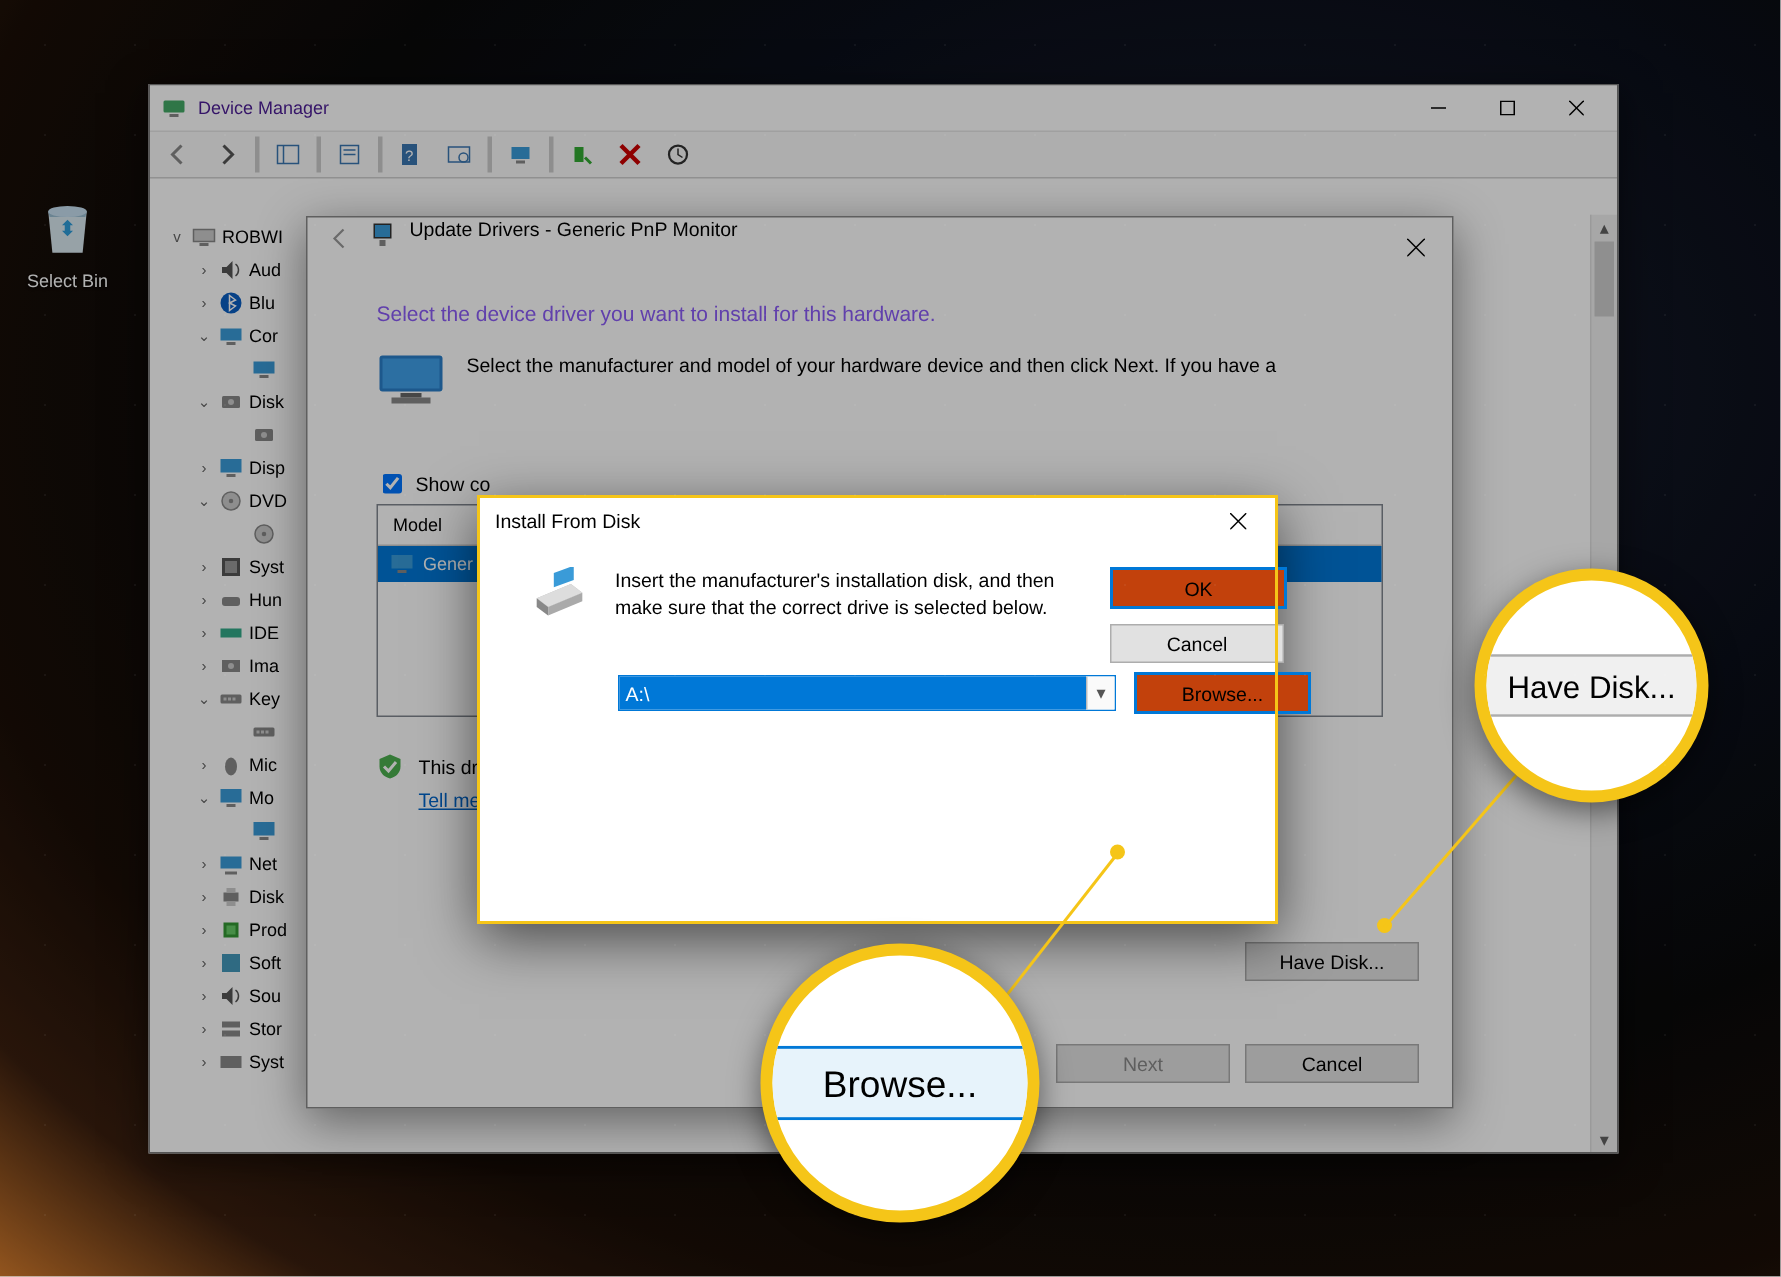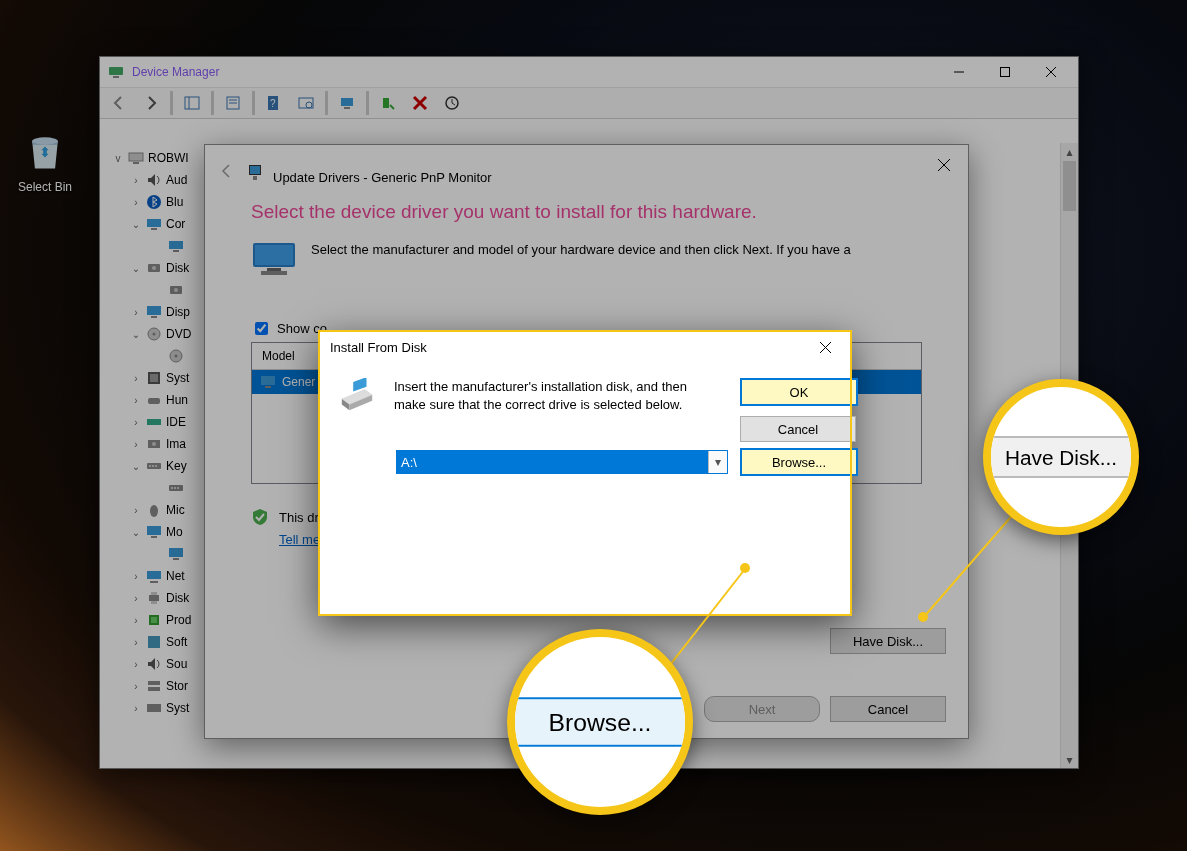--- a/index.html
+++ b/index.html
@@ -6,21 +6,21 @@
   .desktop { position:relative; width:1187px; height:851px; background: radial-gradient(ellipse at 70% 30%, #1a1f30 0%, #0b0f1a 35%, #0a0a0a 55%, #1a0e07 75%, #3a1f0f 88%, #d27a2c 100%); }
   .desktop::after{content:"";position:absolute;inset:0;background-image:radial-gradient(#ffffff55 0.5px, transparent 0.5px);background-size:60px 60px;opacity:.15;pointer-events:none;}
   
   .recycle { position:absolute; left:10px; top:130px; width:70px; text-align:center; color:#fff; text-shadow:0 1px 2px #000; }
   .recycle .bin { width:44px; height:44px; margin:0 auto 6px; position:relative; }
   .recycle .bin svg { width:44px; height:44px; }
   
   .win { position:absolute; left:99px; top:56px; width:978px; height:711px; background:#fff; border:1px solid #7a7a7a; box-shadow:0 6px 24px rgba(0,0,0,.5); }
   .titlebar { height:30px; display:flex; align-items:center; padding:0 4px 0 8px; background:#fff; border-bottom:1px solid #e5e5e5; }
   .titlebar .ticon { width:16px; height:16px; margin-right:8px; }
-  .titlebar .title { flex:1; font-size:12px; color:#8b5cf6; }
+  .titlebar .title { flex:1; font-size:12px; color:#4c1d95; }
   .winbtns { display:flex; }
   .winbtn { width:46px; height:30px; display:flex; align-items:center; justify-content:center; color:#000; }
   .menubar { height:24px; display:flex; align-items:center; gap:18px; padding:0 12px; border-bottom:1px solid #e5e5e5; font-size:13px; }
   .menubar span{padding:2px 4px;}
   .toolbar { height:30px; display:flex; align-items:center; padding:0 4px; gap:2px; border-bottom:1px solid #d0d0d0; background:#fafafa;}
   .tb { width:28px; height:24px; display:flex; align-items:center; justify-content:center; border:1px solid transparent; }
   .tb svg{width:16px;height:16px;}
   .tb.sep{width:1px;height:22px;background:#ccc;margin:0 2px;padding:0;}
   .tree { position:absolute; left:0; top:86px; bottom:0; right:0; overflow:hidden; padding:4px 0 0 12px; background:#fff;}
   .tree-scroll{position:absolute;right:0;top:0;bottom:0;width:17px;background:#f0f0f0;border-left:1px solid #ddd;}
@@ -32,50 +32,50 @@
   .ind0{padding-left:0px;} .ind1{padding-left:18px;} .ind2{padding-left:40px;}
   .nicon{width:16px;height:16px;display:inline-flex;align-items:center;justify-content:center;}
   .nicon svg{width:16px;height:16px;}
   .nlabel{white-space:nowrap;}
 
   
   .dim { position:absolute; inset:0; background:rgba(0,0,0,0.30); pointer-events:none; }
 
   
   .wizard { position:absolute; left:204px; top:144px; width:763px; height:593px; background:#fff; border:1px solid #888; box-shadow:0 8px 30px rgba(0,0,0,.45);}
-  .wizard .whdr{height:40px;display:flex;align-items:flex-end;padding:0 8px;}
+  .wizard .whdr{height:40px;display:flex;align-items:flex-start;padding:0 8px;}
   .wizard .wclose{position:absolute;right:6px;top:6px;width:36px;height:28px;display:flex;align-items:center;justify-content:center;}
   .wizard .wback{width:28px;height:28px;display:flex;align-items:center;justify-content:center;color:#888;}
   .wizard .wicon{width:16px;height:24px;margin:0 10px 0 6px;}
   .wizard .wtitle{font-size:13px;}
   .wizard .wmain{padding:8px 46px;}
-  .wizard h2{color:#ec4899;font-weight:400;font-size:19px;margin:8px 0 18px;}
+  .wizard h2{color:#8b5cf6;font-weight:400;font-size:14px;margin:8px 0 18px;}
   .wizard .monrow{display:flex;align-items:flex-start;gap:14px;}
   .wizard .monrow .mon{width:46px;height:36px;}
   .wizard .desc{font-size:13px;line-height:1.35;color:#000;}
   .wizard .chk{margin:42px 0 4px;font-size:13px;display:flex;align-items:center;gap:6px;}
   .wizard .modelbox{border:1px solid #828790;height:140px;background:#fff;}
   .wizard .modelbox .mh{padding:6px 10px;border-bottom:1px solid #ccc;font-size:12px;}
   .wizard .modelbox .mrow{padding:4px 8px;display:flex;align-items:center;gap:6px;}
   .wizard .modelbox .mrow.sel{background:#0078d7;color:#fff;}
   .wizard .signrow{display:flex;align-items:center;gap:10px;margin-top:24px;font-size:13px;}
   .wizard .signrow .sic{width:18px;height:18px;}
   .wizard .signlink{color:#0066cc;margin-left:28px;margin-top:6px;display:inline-block;text-decoration:underline;font-size:13px;}
   .wizard .btnrow{position:absolute;right:22px;bottom:16px;display:flex;gap:10px;}
   .wizard .havediskbtn{position:absolute;right:22px;bottom:84px;}
   .btn{min-width:86px;height:24px;padding:0 14px;background:#e1e1e1;border:1px solid #adadad;font-size:13px;display:inline-flex;align-items:center;justify-content:center;}
-  .btn.def{background:#fef9c3;border:2px solid #0078d7;}
-  .btn.dis{color:#888;border-radius:10px;}
+  .btn.def{background:#c2410c;border:2px solid #0078d7;}
+  .btn.dis{color:#888;}
 
   
   .ifd { position:absolute; left:319px; top:331px; width:530px; height:282px; background:#fff; border:1px solid #666; box-shadow:0 10px 36px rgba(0,0,0,.6); outline:2px solid #f5c518; outline-offset:-1px;}
   .ifd .ihdr{height:30px;display:flex;align-items:center;padding:0 10px;}
   .ifd .ihdr .ititle{flex:1;font-size:13px;}
   .ifd .ihdr .iclose{width:30px;height:24px;display:flex;align-items:center;justify-content:center;}
-  .ifd .ibody{padding:16px 18px;}
+  .ifd .ibody{padding:16px 18px;margin-left:16px;}
   .ifd .row1{display:flex;align-items:flex-start;gap:18px;}
   .ifd .diskic{width:38px;height:38px;flex:none;}
   .ifd .msg{font-size:13px;line-height:1.35;flex:1;}
   .ifd .rbtns{display:flex;flex-direction:column;gap:10px;width:92px;}
   .ifd .lbl{margin-top:82px;font-size:13px;margin-left:58px;}
   .ifd .cmbrow{display:flex;align-items:center;gap:12px;margin:6px 0 0 58px;}
   .ifd .combo{flex:none;width:330px;height:22px;border:1px solid #0078d7;display:flex;align-items:center;background:#fff;position:relative;}
   .ifd .combo .val{flex:1;background:#0078d7;color:#fff;padding:0 4px;height:100%;display:flex;align-items:center;font-size:13px;}
   .ifd .combo .dd{width:18px;height:100%;display:flex;align-items:center;justify-content:center;color:#555;border-left:1px solid #bbb;background:#fafafa;}
   .ifd .browse{width:86px;}

